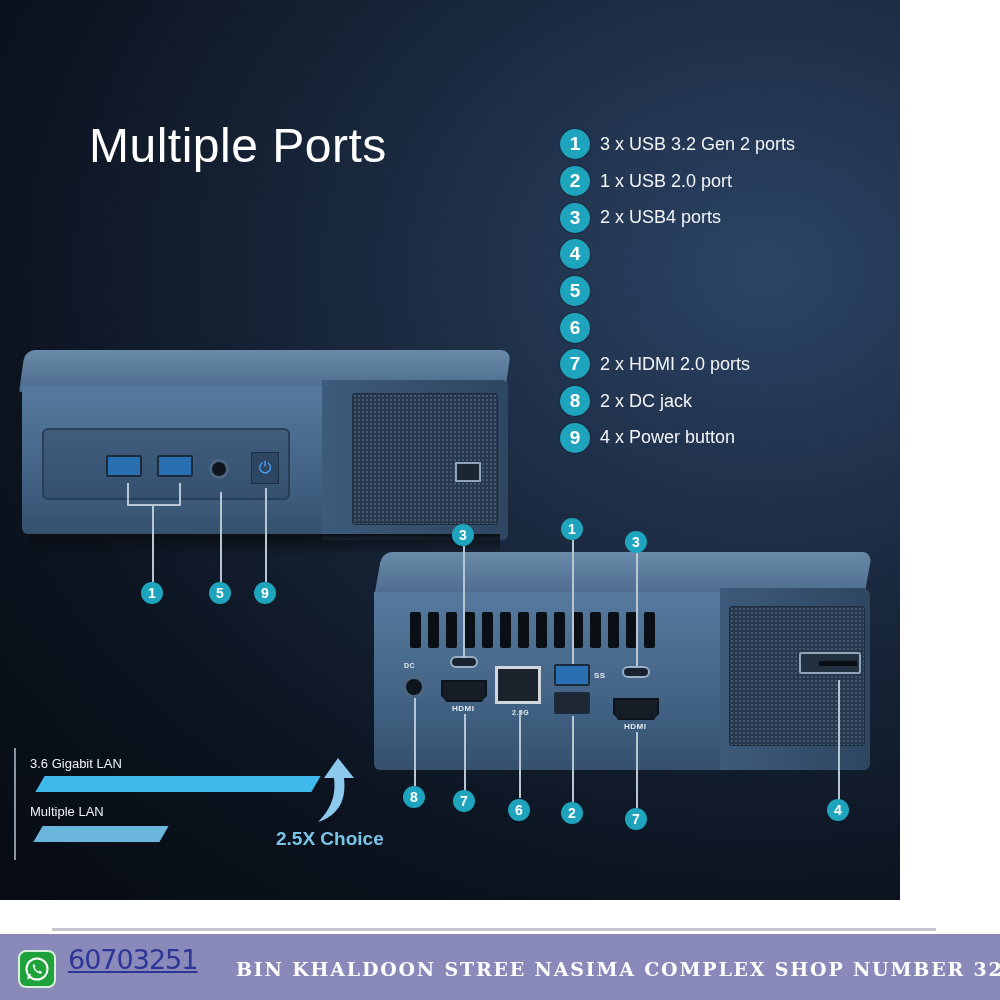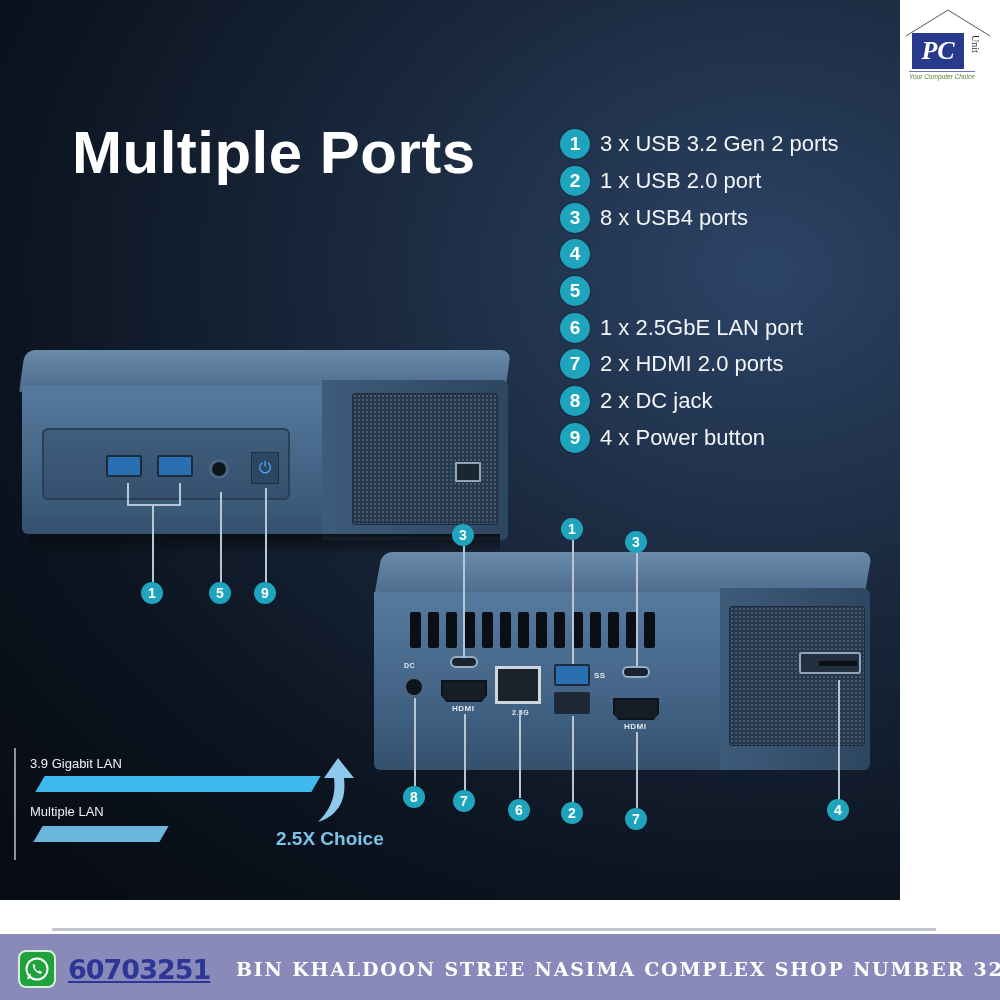--- a/index.html
+++ b/index.html
@@ -6,33 +6,33 @@
   html, body { width: 1000px; height: 1000px; overflow: hidden; background: #ffffff; font-family: "Liberation Sans", sans-serif; }
   .page { position: relative; width: 1000px; height: 1000px; background: #ffffff; }
 
   
   .panel {
     position: absolute; left: 0; top: 0; width: 900px; height: 900px;
     background: radial-gradient(ellipse at 85% 30%, #2c4466 0%, #1b2a40 35%, #0c1420 70%, #070b12 100%);
     overflow: hidden;
   }
   .title {
-    position: absolute; left: 72px; top: 118px; font-size: 60px; font-weight: bold; color: #ffffff;
+    position: absolute; left: 89px; top: 118px; font-size: 48px; font-weight: normal; color: #ffffff;
     letter-spacing: 0.5px;
   }
 
   
   .spec-list { position: absolute; left: 560px; top: 126px; }
   .spec-item { display: flex; align-items: center; height: 36.7px; }
   .badge {
     width: 30px; height: 30px; border-radius: 50%; background: #1ea5bd;
     color: #ffffff; font-weight: bold; font-size: 19px; display: flex; align-items: center; justify-content: center;
     margin-right: 10px; flex-shrink: 0; box-shadow: 0 0 2px rgba(0,0,0,0.6);
   }
-  .spec-text { color: #f2f4f7; font-size: 22px; white-space: nowrap; }
+  .spec-text { color: #f2f4f7; font-size: 18px; white-space: nowrap; }
 
   
   .device { position: absolute; }
   .dev-top {
     position: absolute; background: linear-gradient(180deg, #6a8aaa 0%, #4b6a8b 100%);
     border-radius: 10px 10px 2px 2px;
   }
   .dev-front {
     position: absolute; background: linear-gradient(180deg, #567a9e 0%, #3f5f80 70%, #34506d 100%);
   }
@@ -79,21 +79,21 @@
   .logo-roof { position: absolute; left: 4px; top: 3px; width: 88px; height: 30px; }
   .logo-box { position: absolute; left: 12px; top: 28px; width: 52px; height: 36px; background: #273a8c; display: flex; align-items: center; justify-content: center; }
   .logo-pc { color: #ffffff; font-family: "Liberation Serif", serif; font-style: italic; font-weight: bold; font-size: 26px; }
   .logo-side { position: absolute; left: 70px; top: 30px; font-size: 10px; color: #333; writing-mode: vertical-rl; font-family: "Liberation Serif", serif; }
   .logo-tag { position: absolute; left: 9px; top: 66px; font-size: 6.5px; color: #5a7a26; font-style: italic; border-top: 1px solid #77a; padding-top: 1px; white-space: nowrap; }
 
   
   .footer-line { position: absolute; left: 52px; top: 928px; width: 884px; height: 3px; background: #c4c4cc; }
   .footer { position: absolute; left: 0; top: 934px; width: 1000px; height: 66px; background: #8a8aba; }
   .wa-icon { position: absolute; left: 18px; top: 16px; width: 38px; height: 38px; background: #1fa23b; border-radius: 8px; border: 2px solid #d8efd8; display: flex; align-items: center; justify-content: center; }
-  .phone { position: absolute; left: 68px; top: 20px; color: #2d3596; font-size: 27px; font-weight: bold; text-decoration: underline; font-family: "DejaVu Sans", sans-serif; letter-spacing: -1px; }
+  .phone { position: absolute; left: 68px; top: 10px; color: #2d3596; font-size: 27px; font-weight: normal; text-decoration: underline; font-family: "DejaVu Sans", sans-serif; letter-spacing: -1px; }
   .address { position: absolute; left: 236px; top: 24px; color: #ffffff; font-size: 19px; font-weight: bold; font-family: "DejaVu Serif", serif; letter-spacing: 1.8px; white-space: nowrap; }
   .sale-badge { position: absolute; left: 835px; top: 930px; width: 145px; height: 50px; background: rgba(80,110,225,0.88); border-radius: 5px; display: flex; align-items: center; justify-content: center; }
   .sale-text { color: #b8c0dc; font-size: 40px; font-weight: bold; font-style: italic; letter-spacing: 1px; }
 </style>
 </head>
 <body>
 
 <div class="page">
 
   <div class="panel">
@@ -103,31 +103,30 @@
       <div class="spec-item">
           <span class="badge">1</span>
           <span class="spec-text">3 x USB 3.2 Gen 2 ports</span>
         </div>
       <div class="spec-item">
           <span class="badge">2</span>
           <span class="spec-text">1 x USB 2.0 port</span>
         </div>
       <div class="spec-item">
           <span class="badge">3</span>
-          <span class="spec-text">8 x USB4 ports</span>
+          <span class="spec-text">2 x USB4 ports</span>
         </div>
       <div class="spec-item">
           <span class="badge">4</span>
         </div>
       <div class="spec-item">
           <span class="badge">5</span>
         </div>
       <div class="spec-item">
           <span class="badge">6</span>
-          <span class="spec-text">1 x 2.5GbE LAN port</span>
         </div>
       <div class="spec-item">
           <span class="badge">7</span>
           <span class="spec-text">2 x HDMI 2.0 ports</span>
         </div>
       <div class="spec-item">
           <span class="badge">8</span>
           <span class="spec-text">2 x DC jack</span>
         </div>
       <div class="spec-item">
@@ -214,41 +213,31 @@
       <div class="callout" style="left:403px;top:786px;">8</div>
       <div class="callout" style="left:453px;top:790px;">7</div>
       <div class="callout" style="left:508px;top:799px;">6</div>
       <div class="callout" style="left:561px;top:802px;">2</div>
       <div class="callout" style="left:625px;top:808px;">7</div>
       <div class="callout" style="left:827px;top:799px;">4</div>
     </div>
 
     <div class="lan-box">
       <div class="lan-vline"></div>
-      <div class="lan-label" style="left:16px;top:8px;">3.9 Gigabit LAN</div>
+      <div class="lan-label" style="left:16px;top:8px;">3.6 Gigabit LAN</div>
       <div class="lan-bar" style="left:26px;top:28px;width:276px;background:#3fb8ec;"></div>
       <div class="lan-label" style="left:16px;top:56px;">Multiple LAN</div>
       <div class="lan-bar" style="left:24px;top:78px;width:126px;background:#6ab6dc;"></div>
     </div>
     <svg class="arrow-up" viewBox="0 0 46 70">
       <path d="M6 66 C30 58 34 40 32 22 L42 22 L26 2 L12 22 L22 22 C24 38 20 52 6 66 Z" fill="#8cc9ec"></path>
     </svg>
     <div class="faster">2.5X Choice</div>
   </div>
 
-  <div class="logo">
-    <svg class="logo-roof" viewBox="0 0 88 30">
-      <polyline points="2,28 44,2 86,28" fill="none" stroke="#555" stroke-width="1"></polyline>
-    </svg>
-    <div class="logo-box">
-      <span class="logo-pc">PC</span>
-    </div>
-    <div class="logo-side">Unit</div>
-    <div class="logo-tag">Your Computer Choice</div>
-  </div>
 
   <div class="footer-line"></div>
   <div class="footer">
     <div class="wa-icon">
       <svg width="26" height="26" viewBox="0 0 26 26">
         <circle cx="13" cy="13" r="10.5" fill="none" stroke="#ffffff" stroke-width="2"></circle>
         <path d="M4 23 L6 18" stroke="#ffffff" stroke-width="2"></path>
         <path d="M9 8 C8 12 12 17 17 18 L18 16 L15.5 14.5 L14.5 15.5 C12.5 14.5 11.5 13.5 10.5 11.5 L11.5 10.5 L10 8 Z" fill="#ffffff"></path>
       </svg>
     </div>

